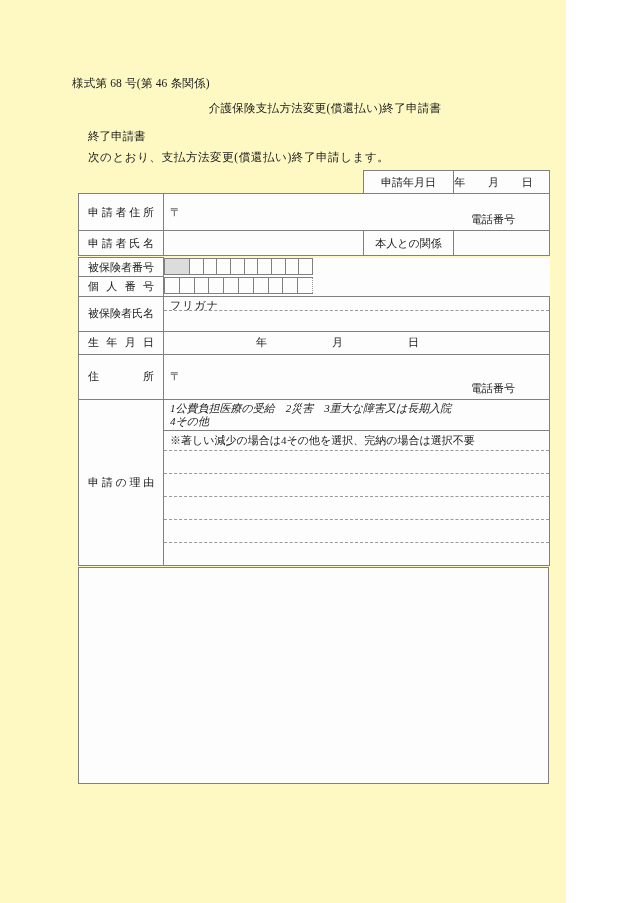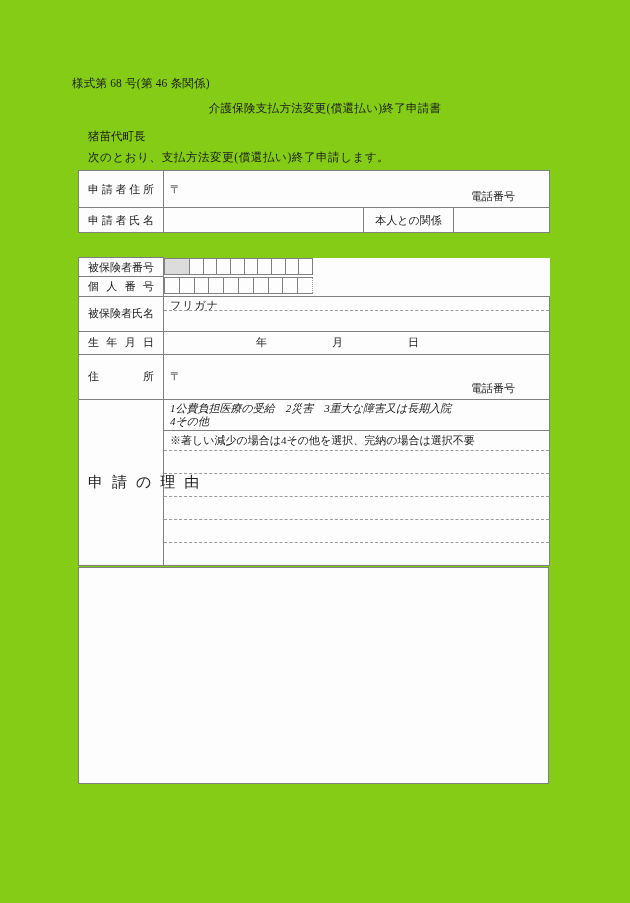--- a/index.html
+++ b/index.html
@@ -12,23 +12,23 @@
     height: 903px;
     position: relative;
     font-family: "Liberation Serif", "DejaVu Serif", serif;
     color: #1a1a1a;
     overflow: hidden;
   }
 
   .page {
     position: absolute;
     left: 0; top: 0;
-    width: 630px;
+    width: 566px;
     height: 903px;
-    background: #84cc16;
+    background: #fef9c3;
   }
 
   
   .form-code {
     position: absolute;
     left: 72px;
     top: 76px;
     font-size: 11.5px;
     letter-spacing: 0.2px;
     white-space: nowrap;
@@ -173,23 +173,22 @@
     height: 22px;
     border-top: 0 !important;
     border-bottom: 1px dashed #9a9a9a !important;
   }
   .reason-blank.last { border-bottom: 1px solid #808080 !important; }
 
   .reason-label-cell {
     text-align: justify;
     text-align-last: justify;
     padding: 16px 9px !important;
-    font-size: 15px;
-    white-space: nowrap;
-    font-family: Liberation Mono, monospace;
+    font-size: 11px;
+    white-space: nowrap;
   }
 
   
   #bottom-box {
     position: absolute;
     left: 78px;
     top: 567px;
     width: 471px;
     height: 217px;
     border: 1px solid #808080;
@@ -197,32 +196,38 @@
     box-sizing: border-box;
   }
 </style>
 </head>
 <body>
 
 <div class="page">
 
   <div class="form-code">様式第 68 号(第 46 条関係)</div>
   <div class="doc-title">介護保険支払方法変更(償還払い)終了申請書</div>
-  <div class="addressee">猪苗代町長</div>
+  <div class="addressee">終了申請書</div>
   <div class="intro-line">次のとおり、支払方法変更(償還払い)終了申請します。</div>
 
   <table class="tbl" id="applicant-table">
     <colgroup>
       <col style="width:85px">
       <col style="width:200px">
       <col style="width:90px">
       <col style="width:96px">
     </colgroup>
     <tbody>
       <tr>
+        <td class="no-border"></td>
+        <td class="no-border"></td>
+        <td class="lbl-center" style="height:22px">申請年月日</td>
+        <td class="ymd-row">年  月  日</td>
+      </tr>
+      <tr>
         <td class="lbl" style="height:36px">申 請 者 住 所</td>
         <td class="cell-postal" colspan="3">
           <span class="postal-mark">〒</span>
           <span class="tel-label">電話番号</span>
         </td>
       </tr>
       <tr>
         <td class="lbl" style="height:24px">申 請 者 氏 名</td>
         <td></td>
         <td class="lbl-center">本人との関係</td>

